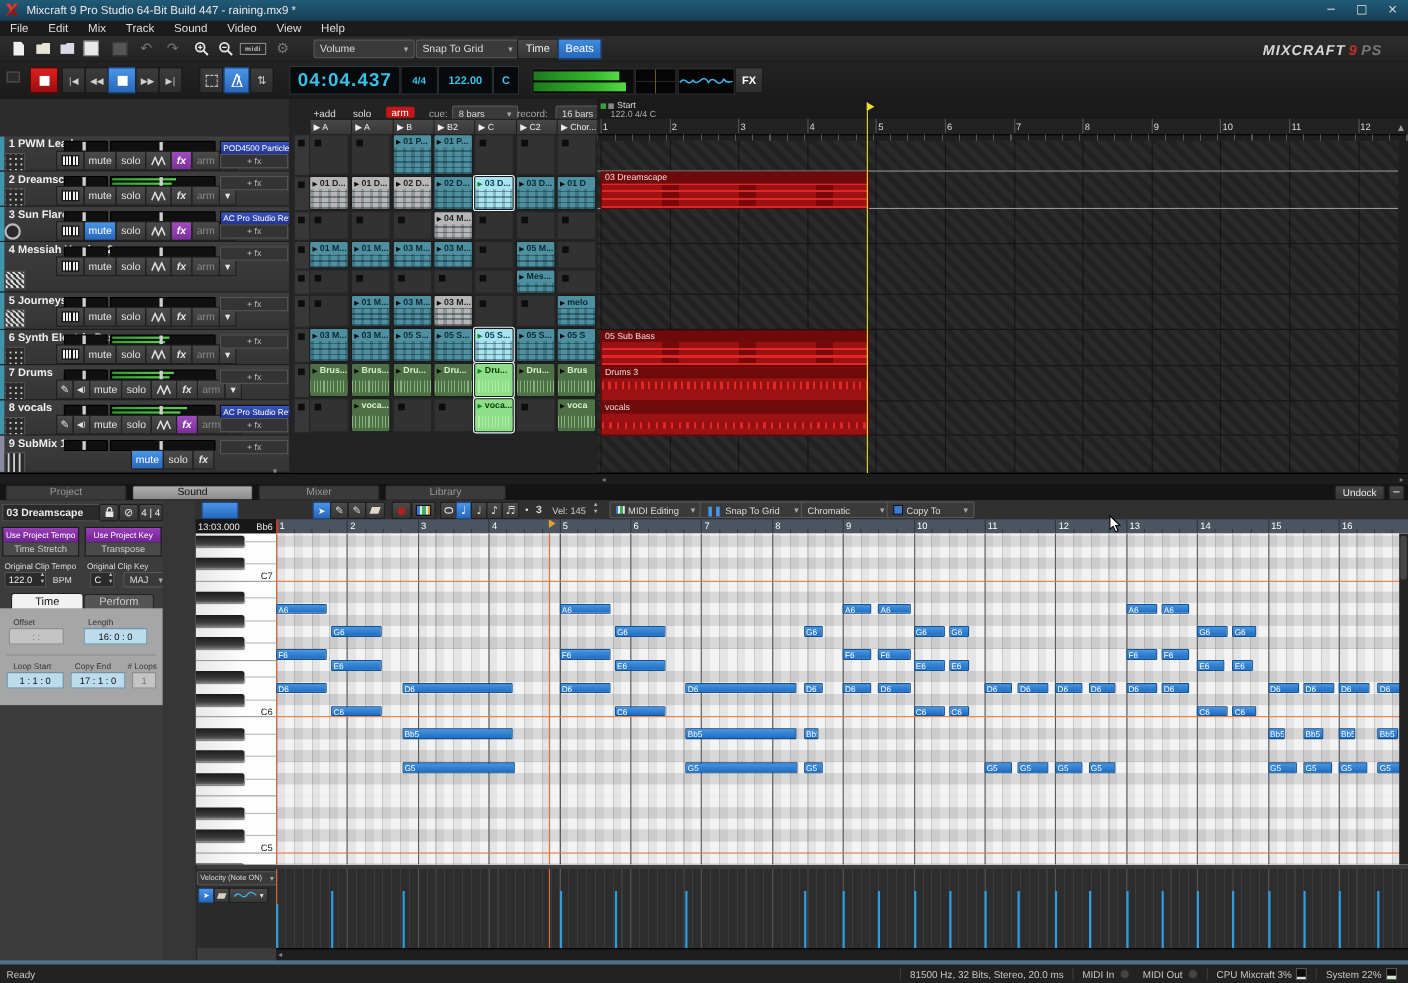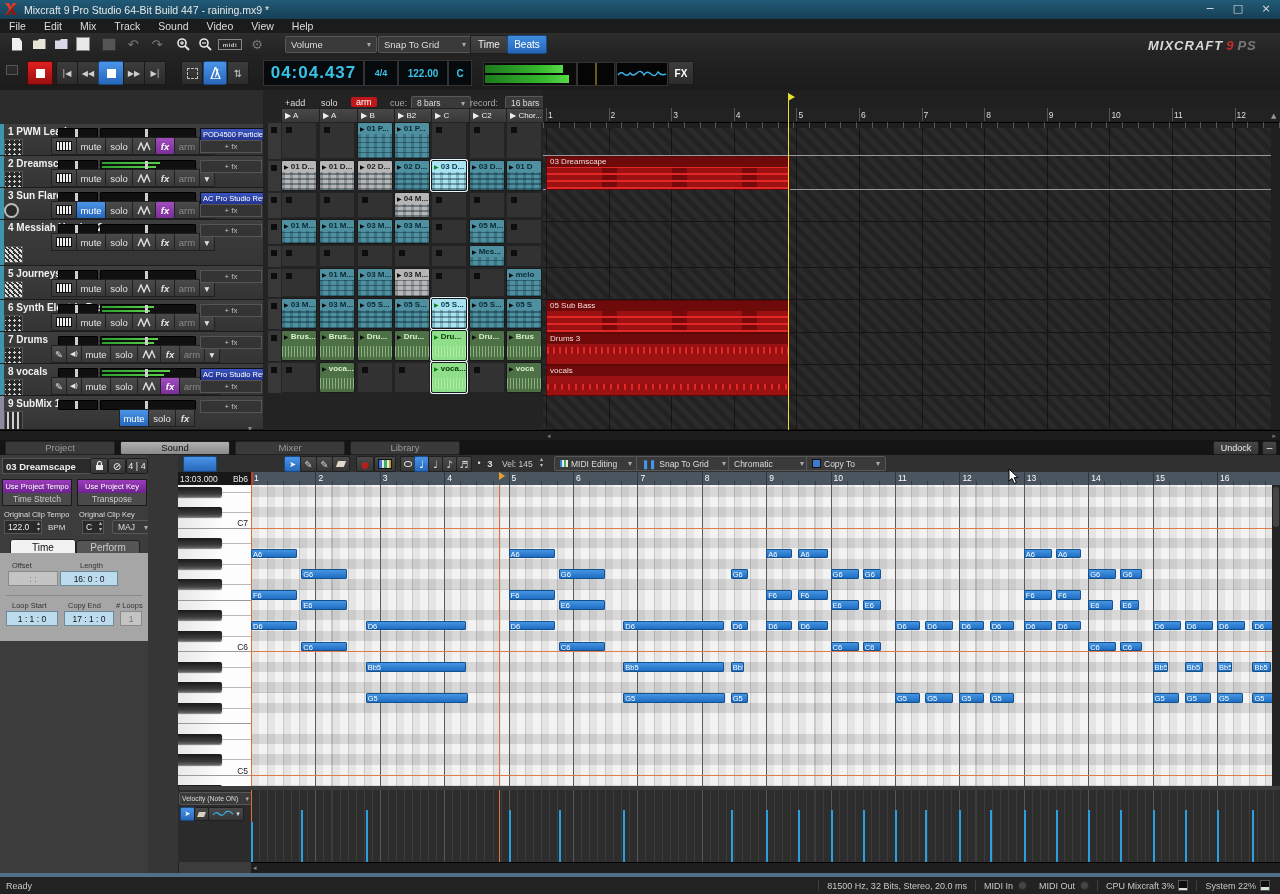--- a/index.html
+++ b/index.html
@@ -665,20 +665,25 @@
         </div>
         <div class="cell empty" style="left: 206px; top: 272px; width: 34px; height: 29px;"></div>
         <div class="clipcell" style="left: 243px; top: 272px; width: 34px; height: 29px; background: rgb(77, 112, 70);">
           <div class="chead" style="color: rgb(216, 240, 200);"><span class="g" style="font-size: 6px; color: rgb(10, 10, 10);">▶ </span>voca</div>
           <div class="ctex wav-tex"></div>
         </div>
       </div>
   </div>
 
   <div class="abs" id="timeline">
+    <div class="abs" style="left:0;top:0;width:737px;height:18px;background:#1a1a1a;">
+      <span class="abs" style="left:3px;top:4px;width:5px;height:5px;background:#3aa03a;box-shadow:7px 0 0 #888;"></span>
+      <span class="abs" style="left:18px;top:1px;font-size:8px;color:#ddd;">Start</span>
+      <span class="abs" style="left:12px;top:9px;font-size:8px;color:#aaa;">122.0 4/4 C</span>
+    </div>
     <div class="abs" id="tl-ruler" style="left:0;top:18px;width:737px;height:14px;background:#222;border-bottom:1px solid #000;">
         <span style="position: absolute; left: 5px; top: 2px; font-size: 8.5px; color: rgb(221, 221, 221);">1</span>
         <div style="position: absolute; left: 3px; top: 0px; width: 1px; height: 13px; background: rgb(85, 85, 85);"></div>
         <span style="position: absolute; left: 67.6px; top: 2px; font-size: 8.5px; color: rgb(221, 221, 221);">2</span>
         <div style="position: absolute; left: 65.6px; top: 0px; width: 1px; height: 13px; background: rgb(85, 85, 85);"></div>
         <span style="position: absolute; left: 130.2px; top: 2px; font-size: 8.5px; color: rgb(221, 221, 221);">3</span>
         <div style="position: absolute; left: 128.2px; top: 0px; width: 1px; height: 13px; background: rgb(85, 85, 85);"></div>
         <span style="position: absolute; left: 192.8px; top: 2px; font-size: 8.5px; color: rgb(221, 221, 221);">4</span>
         <div style="position: absolute; left: 190.8px; top: 0px; width: 1px; height: 13px; background: rgb(85, 85, 85);"></div>
         <span style="position: absolute; left: 255.4px; top: 2px; font-size: 8.5px; color: rgb(221, 221, 221);">5</span>
@@ -896,21 +901,21 @@
           <span>MAJ</span>
           <span class="caret g">▾</span>
         </div>
 
       <div class="tabTime" style="left:10px;top:84px;width:64px;height:14px;background:#f2f2f2;color:#111;">Time</div>
       <div class="tabTime" style="left:76px;top:85px;width:62px;height:13px;background:#555;color:#ccc;">Perform</div>
       <div class="litepanel" style="left:0;top:98px;width:148px;height:88px;">
         <span class="abs" style="left:12px;top:8px;font-size:7.5px;color:#333;">Offset</span>
         <span class="abs" style="left:80px;top:8px;font-size:7.5px;color:#333;">Length</span>
         <div class="grayfield abs" style="left:8px;top:18px;width:48px;height:13px;">:   :</div>
-        <div class="bluefield abs" style="left:60px;top:18px;width:56px;height:13px;text-align:center;">16: 0 : 0</div>
+        <div class="bluefield abs" style="left:76px;top:18px;width:56px;height:13px;text-align:center;">16: 0 : 0</div>
         <div class="abs" style="left:6px;top:42px;width:136px;height:1px;background:#8a8a8a;"></div>
         <span class="abs" style="left:12px;top:48px;font-size:7.5px;color:#333;">Loop Start</span>
         <span class="abs" style="left:68px;top:48px;font-size:7.5px;color:#333;">Copy End</span>
         <span class="abs" style="left:116px;top:48px;font-size:7.5px;color:#333;"># Loops</span>
         <div class="bluefield abs" style="left:6px;top:58px;width:50px;height:13px;">1 : 1 : 0</div>
         <div class="bluefield abs" style="left:64px;top:58px;width:48px;height:13px;">17 : 1 : 0</div>
         <div class="grayfield abs" style="left:120px;top:58px;width:20px;height:13px;">1</div>
       </div>
     </div>
 

